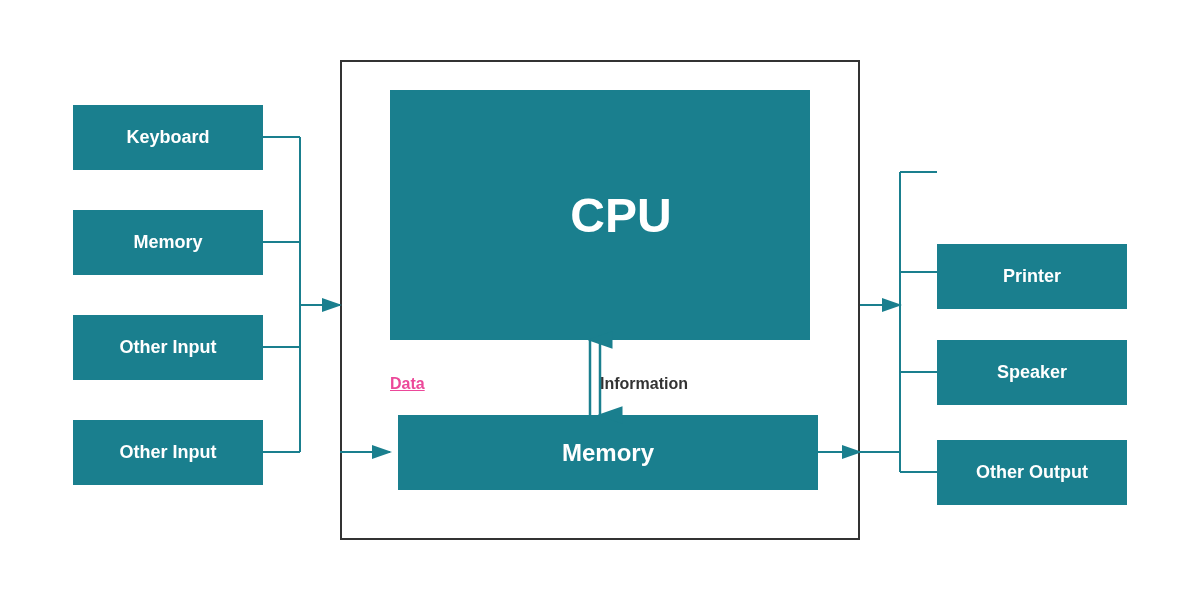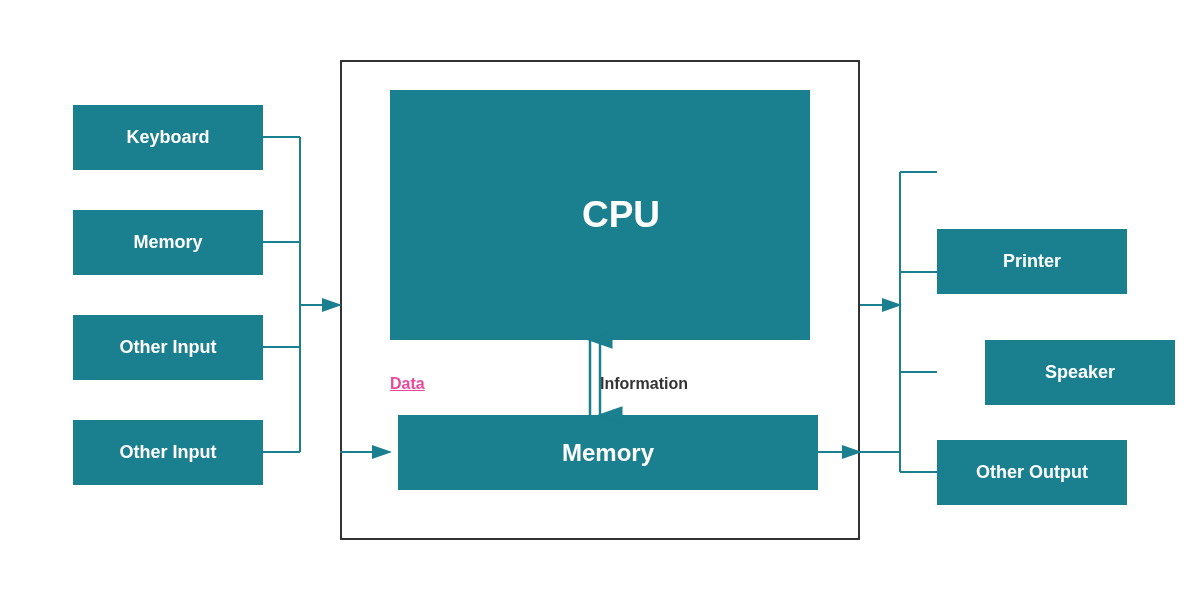--- a/index.html
+++ b/index.html
@@ -40,21 +40,21 @@
       border: 2px solid #333;
       background: transparent;
     }
 
     
     .cpu-box {
       left: 390px;
       top: 90px;
       width: 420px;
       height: 250px;
-      font-size: 37px;
+      font-size: 48px;
       font-weight: bold;
       padding-left: 42px;
     }
 
     
     .memory-box {
       left: 398px;
       top: 415px;
       width: 420px;
       height: 75px;
@@ -93,31 +93,30 @@
     
     .monitor-box {
       left: 937px;
       top: 140px;
       width: 190px;
       height: 65px;
     }
 
     .printer-box {
       left: 937px;
-      top: 229px;
+      top: 244px;
       width: 190px;
       height: 65px;
     }
 
     .speaker-box {
       left: 937px;
       top: 340px;
       width: 190px;
       height: 65px;
-      margin-left: 48px;
     }
 
     .other-output-box {
       left: 937px;
       top: 440px;
       width: 190px;
       height: 65px;
     }
 
     

